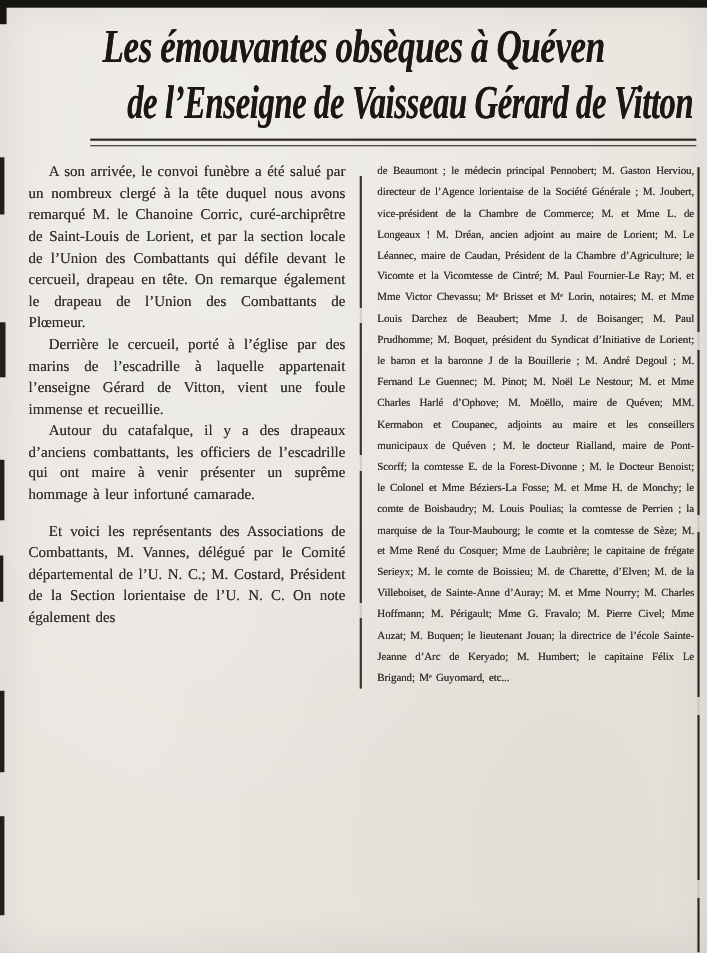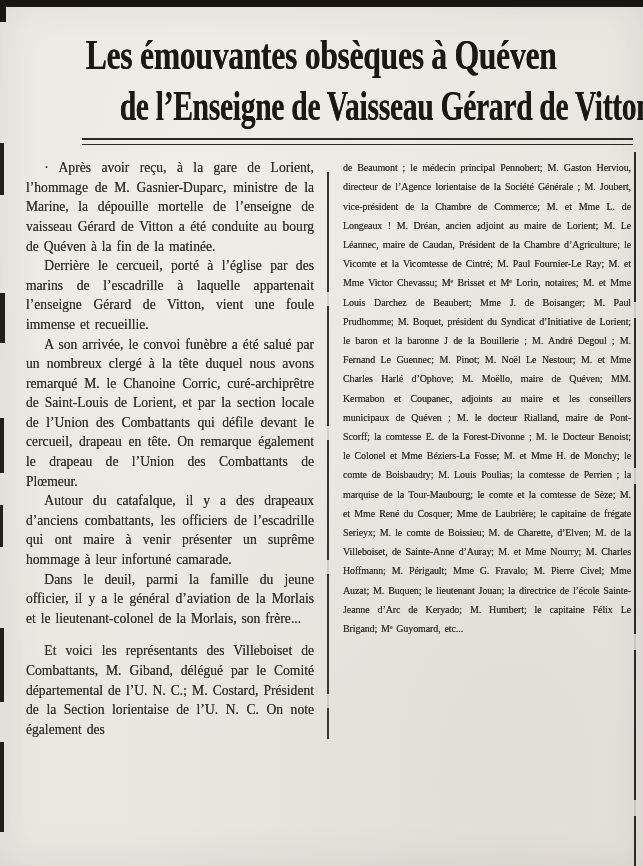--- a/index.html
+++ b/index.html
@@ -24,23 +24,24 @@
     position:absolute;top:0;left:0;width:100%;height:7px;
     background:#17150f;
   }
   .top-corner{
     position:absolute;top:0;left:0;width:6px;height:22px;
     background:#17150f;
   }
   
   .masthead{
     position:relative;
-    margin-top:32px;
+    margin-top:20px;
     text-align:center;
     color:#1b1813;
+    font-style:italic;
   }
   .hl{
     display:block;white-space:nowrap;text-align:center;
   }
   .hl span{
     display:inline-block;
     font-weight:bold;
     font-size:43px;
     line-height:1.06;
     letter-spacing:-0.5px;
@@ -123,26 +124,24 @@
     </div>
     <div class="hl hl2">
       <span>de l’Enseigne de Vaisseau Gérard de Vitton</span>
     </div>
   </header>
 
   <div class="double-rule"></div>
 
   <main class="columns">
     <section class="col col-left">
-      <p>· Après avoir reçu, à la gare de Lorient, l’hommage de M. Gasnier-Duparc, ministre de la Marine, la dépouille mortelle de l’enseigne de vaisseau Gérard de Vitton a été conduite au bourg de Quéven à la fin de la matinée.</p>
+      <p>A son arrivée, le convoi funèbre a été salué par un nombreux clergé à la tête duquel nous avons remarqué M. le Chanoine Corric, curé-archiprêtre de Saint-Louis de Lorient, et par la section locale de l’Union des Combattants qui défile devant le cercueil, drapeau en tête. On remarque également le drapeau de l’Union des Combattants de Plœmeur.</p>
       <p>Derrière le cercueil, porté à l’église par des marins de l’escadrille à laquelle appartenait l’enseigne Gérard de Vitton, vient une foule immense et recueillie.</p>
-      <p>A son arrivée, le convoi funèbre a été salué par un nombreux clergé à la tête duquel nous avons remarqué M. le Chanoine Corric, curé-archiprêtre de Saint-Louis de Lorient, et par la section locale de l’Union des Combattants qui défile devant le cercueil, drapeau en tête. On remarque également le drapeau de l’Union des Combattants de Plœmeur.</p>
       <p>Autour du catafalque, il y a des drapeaux d’anciens combattants, les officiers de l’escadrille qui ont maire à venir présenter un suprême hommage à leur infortuné camarade.</p>
-      <p>Dans le deuil, parmi la famille du jeune officier, il y a le général d’aviation de la Morlais et le lieutenant-colonel de la Morlais, son frère...</p>
-      <p class="gap-before">Et voici les représentants des Villeboiset de Combattants, M. Giband, délégué par le Comité départemental de l’U. N. C.; M. Costard, Président de la Section lorientaise de l’U. N. C. On note également des</p>
+      <p class="gap-before">Et voici les représentants des Associations de Combattants, M. Vannes, délégué par le Comité départemental de l’U. N. C.; M. Costard, Président de la Section lorientaise de l’U. N. C. On note également des</p>
     </section>
 
     <div class="col-divider"></div>
 
     <section class="col col-right">
       <p>de Beaumont ; le médecin principal Pennobert; M. Gaston Herviou, directeur de l’Agence lorientaise de la Société Générale ; M. Joubert, vice-président de la Chambre de Commerce; M. et Mme L. de Longeaux ! M. Dréan, ancien adjoint au maire de Lorient; M. Le Léannec, maire de Caudan, Président de la Chambre d’Agriculture; le Vicomte et la Vicomtesse de Cintré; M. Paul Fournier-Le Ray; M. et Mme Victor Chevassu; Mᵉ Brisset et Mᵉ Lorin, notaires; M. et Mme Louis Darchez de Beaubert; Mme J. de Boisanger; M. Paul Prudhomme; M. Boquet, président du Syndicat d’Initiative de Lorient; le baron et la baronne J de la Bouillerie ; M. André Degoul ; M. Fernand Le Guennec; M. Pinot; M. Noël Le Nestour; M. et Mme Charles Harlé d’Ophove; M. Moëllo, maire de Quéven; MM. Kermabon et Coupanec, adjoints au maire et les conseillers municipaux de Quéven ; M. le docteur Rialland, maire de Pont-Scorff; la comtesse E. de la Forest-Divonne ; M. le Docteur Benoist; le Colonel et Mme Béziers-La Fosse; M. et Mme H. de Monchy; le comte de Boisbaudry; M. Louis Poulias; la comtesse de Perrien ; la marquise de la Tour-Maubourg; le comte et la comtesse de Sèze; M. et Mme René du Cosquer; Mme de Laubrière; le capitaine de frégate Serieyx; M. le comte de Boissieu; M. de Charette, d’Elven; M. de la Villeboiset, de Sainte-Anne d’Auray; M. et Mme Nourry; M. Charles Hoffmann; M. Périgault; Mme G. Fravalo; M. Pierre Civel; Mme Auzat; M. Buquen; le lieutenant Jouan; la directrice de l’école Sainte-Jeanne d’Arc de Keryado; M. Humbert; le capitaine Félix Le Brigand; Mᵉ Guyomard, etc...</p>
     </section>
   </main>
 
   <div class="right-rule"></div>

